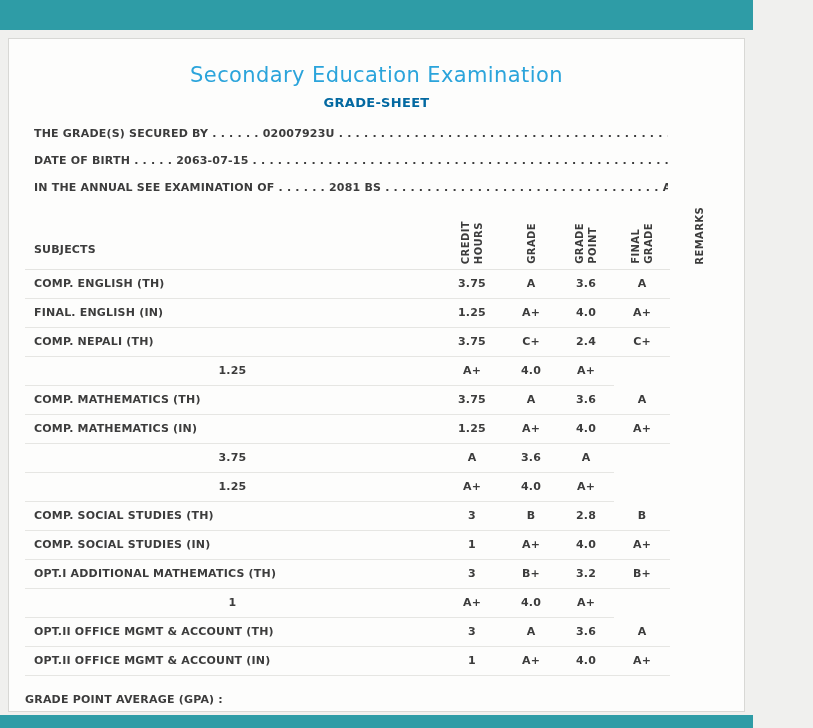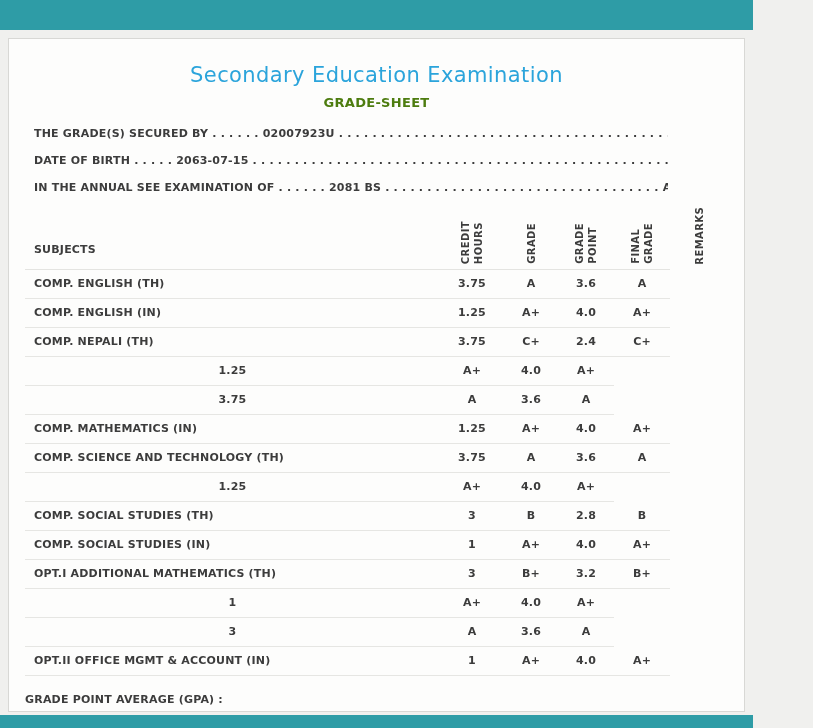--- a/index.html
+++ b/index.html
@@ -30,21 +30,21 @@
     font-weight: 400;
     letter-spacing: .4px;
     color: var(--title, #2BA4DB);
   }
   h2.subtitle {
     margin: 0 0 16px;
     text-align: center;
     font-size: 13px;
     font-weight: bold;
     letter-spacing: .3px;
-    color: #4d7c0f;
+    color: #0369a1;
   }
   .statements { margin: 0 60px 4px 9px; }
   .statement {
     white-space: nowrap;
     overflow: hidden;
     font-size: 11px;
     font-weight: bold;
     letter-spacing: .2px;
     line-height: 15px;
     margin-bottom: 12px;
@@ -155,21 +155,21 @@
   <div class="trow">
     <div class="cell subject">COMP. ENGLISH (TH)</div>
     <div class="cell center">3.75</div>
     <div class="cell center">A</div>
     <div class="cell center">3.6</div>
     <div class="cell center">A</div>
     <div class="cell center no-line"></div>
   </div>
 
   <div class="trow">
-    <div class="cell subject">COMP. ENGLISH (IN)</div>
+    <div class="cell subject">FINAL. ENGLISH (IN)</div>
     <div class="cell center">1.25</div>
     <div class="cell center">A+</div>
     <div class="cell center">4.0</div>
     <div class="cell center">A+</div>
     <div class="cell center no-line"></div>
   </div>
 
   <div class="trow">
     <div class="cell subject">COMP. NEPALI (TH)</div>
     <div class="cell center">3.75</div>
@@ -181,38 +181,38 @@
 
   <div class="trow">
     <div class="cell center">1.25</div>
     <div class="cell center">A+</div>
     <div class="cell center">4.0</div>
     <div class="cell center">A+</div>
     <div class="cell center no-line"></div>
   </div>
 
   <div class="trow">
+    <div class="cell subject">COMP. MATHEMATICS (TH)</div>
     <div class="cell center">3.75</div>
     <div class="cell center">A</div>
     <div class="cell center">3.6</div>
     <div class="cell center">A</div>
     <div class="cell center no-line"></div>
   </div>
 
   <div class="trow">
     <div class="cell subject">COMP. MATHEMATICS (IN)</div>
     <div class="cell center">1.25</div>
     <div class="cell center">A+</div>
     <div class="cell center">4.0</div>
     <div class="cell center">A+</div>
     <div class="cell center no-line"></div>
   </div>
 
   <div class="trow">
-    <div class="cell subject">COMP. SCIENCE AND TECHNOLOGY (TH)</div>
     <div class="cell center">3.75</div>
     <div class="cell center">A</div>
     <div class="cell center">3.6</div>
     <div class="cell center">A</div>
     <div class="cell center no-line"></div>
   </div>
 
   <div class="trow">
     <div class="cell center">1.25</div>
     <div class="cell center">A+</div>
@@ -250,20 +250,21 @@
 
   <div class="trow">
     <div class="cell center">1</div>
     <div class="cell center">A+</div>
     <div class="cell center">4.0</div>
     <div class="cell center">A+</div>
     <div class="cell center no-line"></div>
   </div>
 
   <div class="trow">
+    <div class="cell subject">OPT.II OFFICE MGMT &amp; ACCOUNT (TH)</div>
     <div class="cell center">3</div>
     <div class="cell center">A</div>
     <div class="cell center">3.6</div>
     <div class="cell center">A</div>
     <div class="cell center no-line"></div>
   </div>
 
   <div class="trow">
     <div class="cell subject">OPT.II OFFICE MGMT &amp; ACCOUNT (IN)</div>
     <div class="cell center">1</div>

